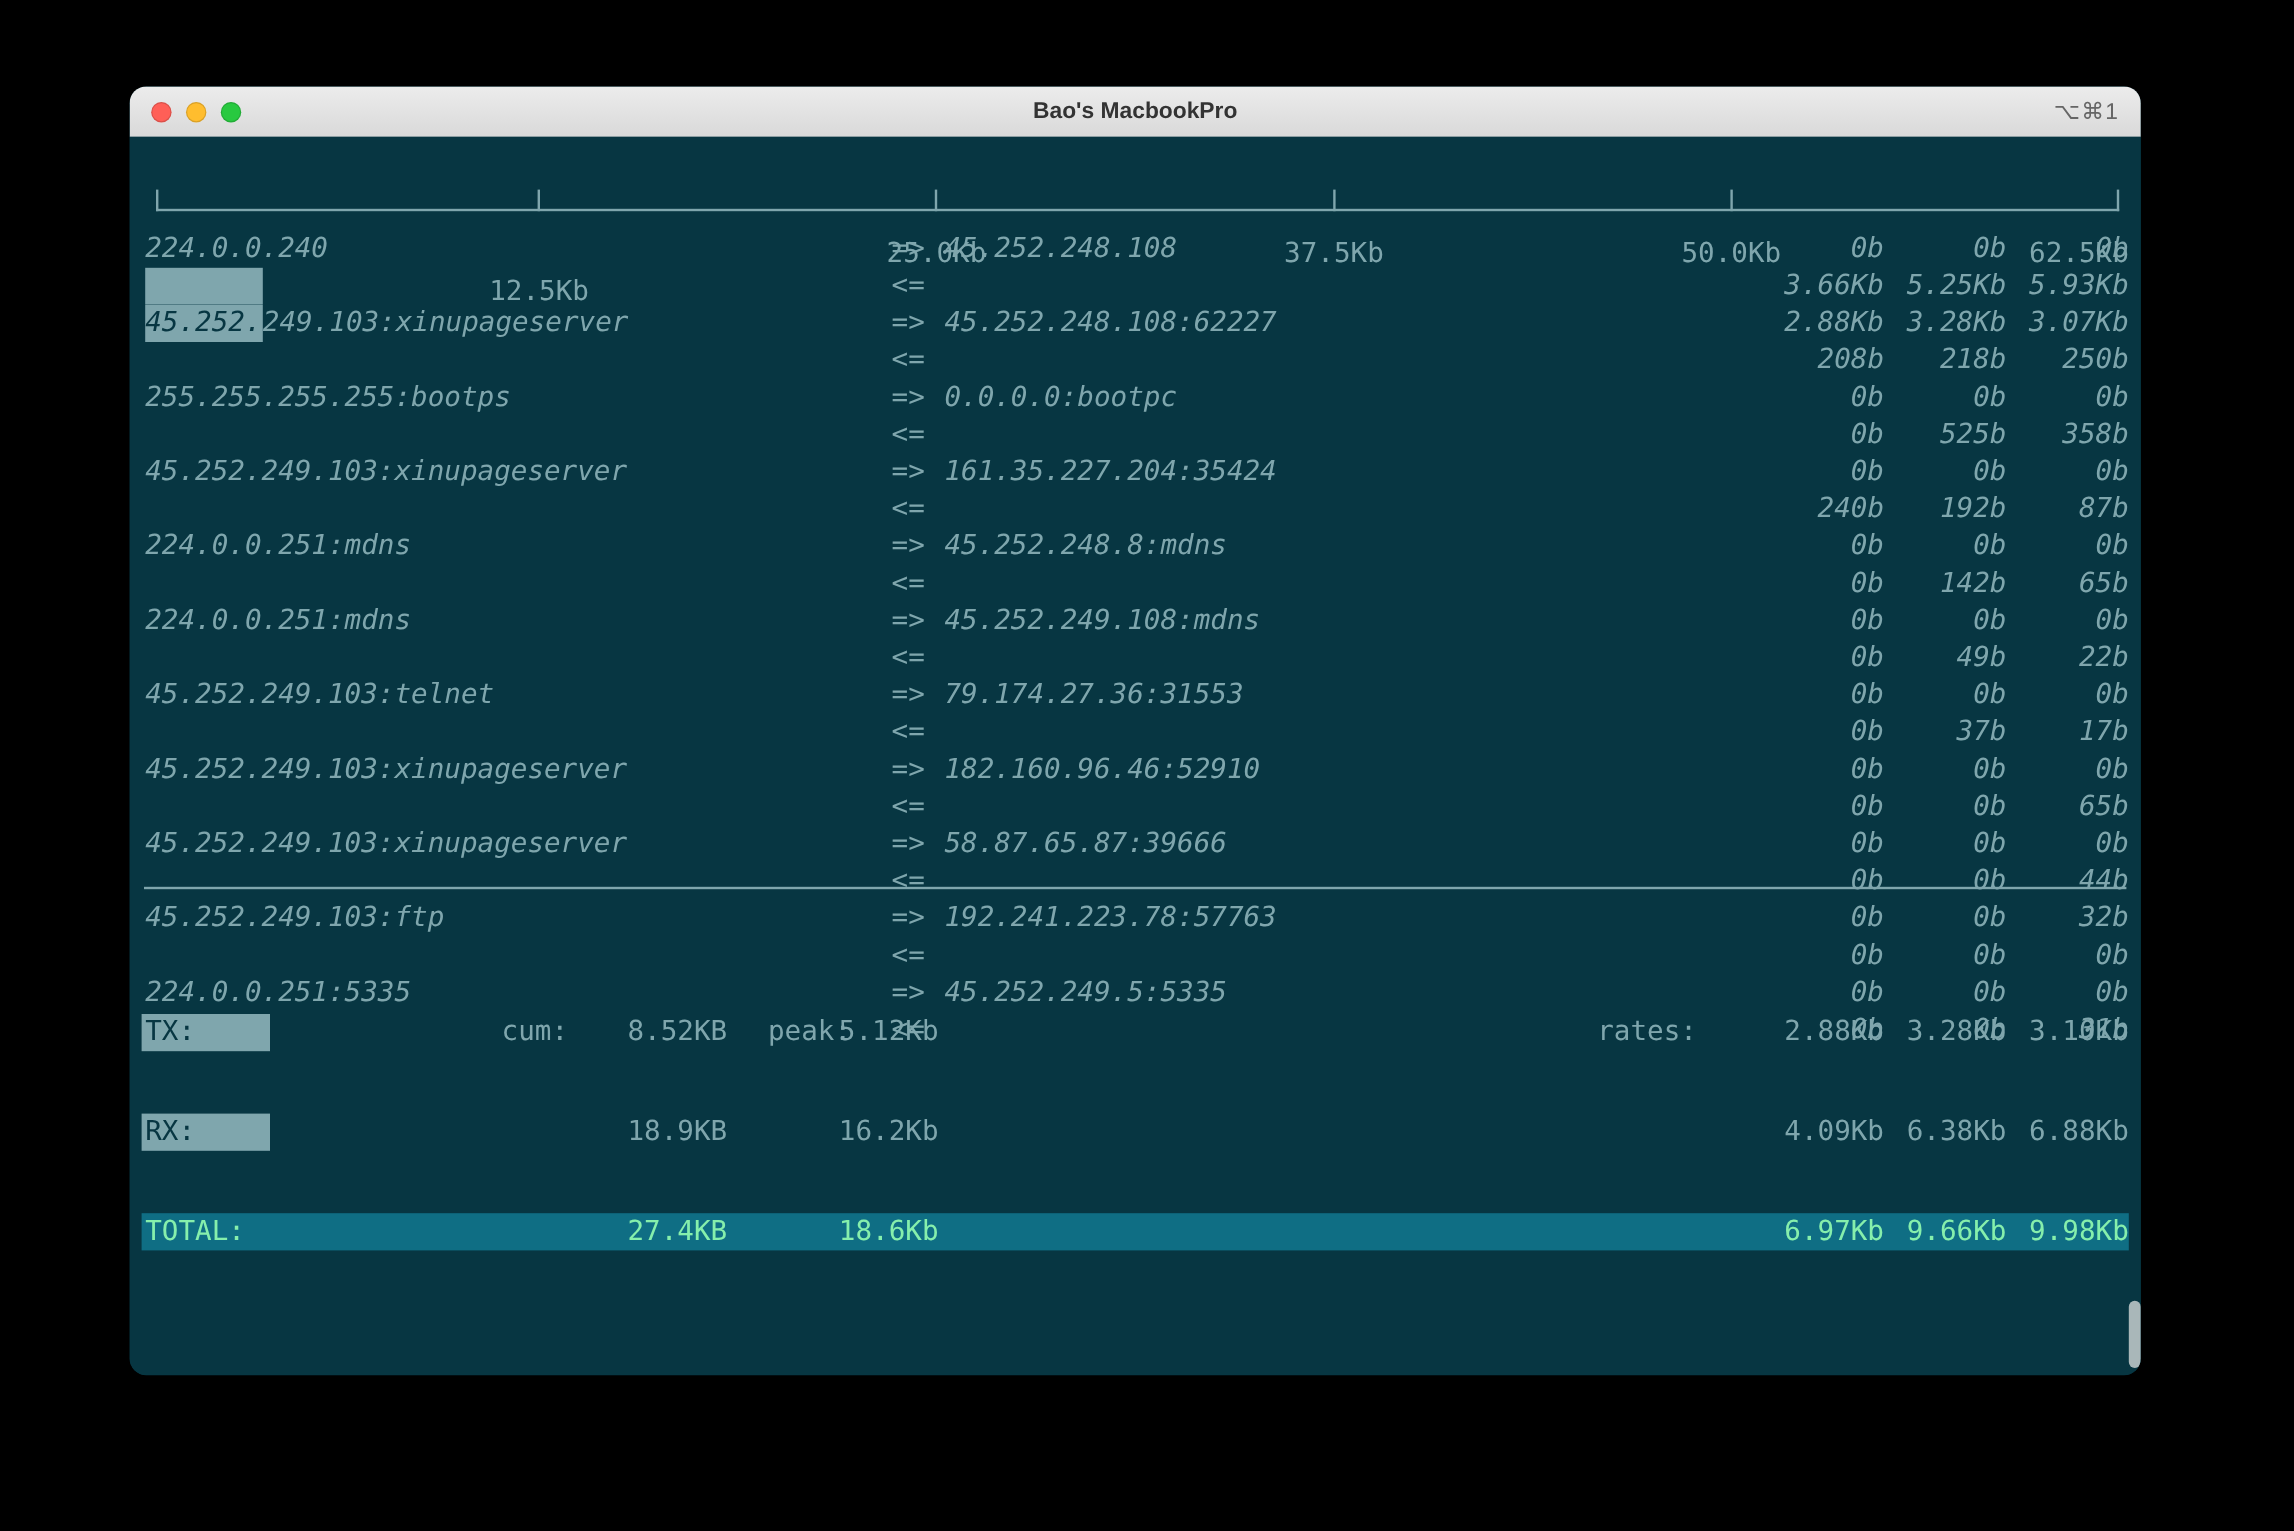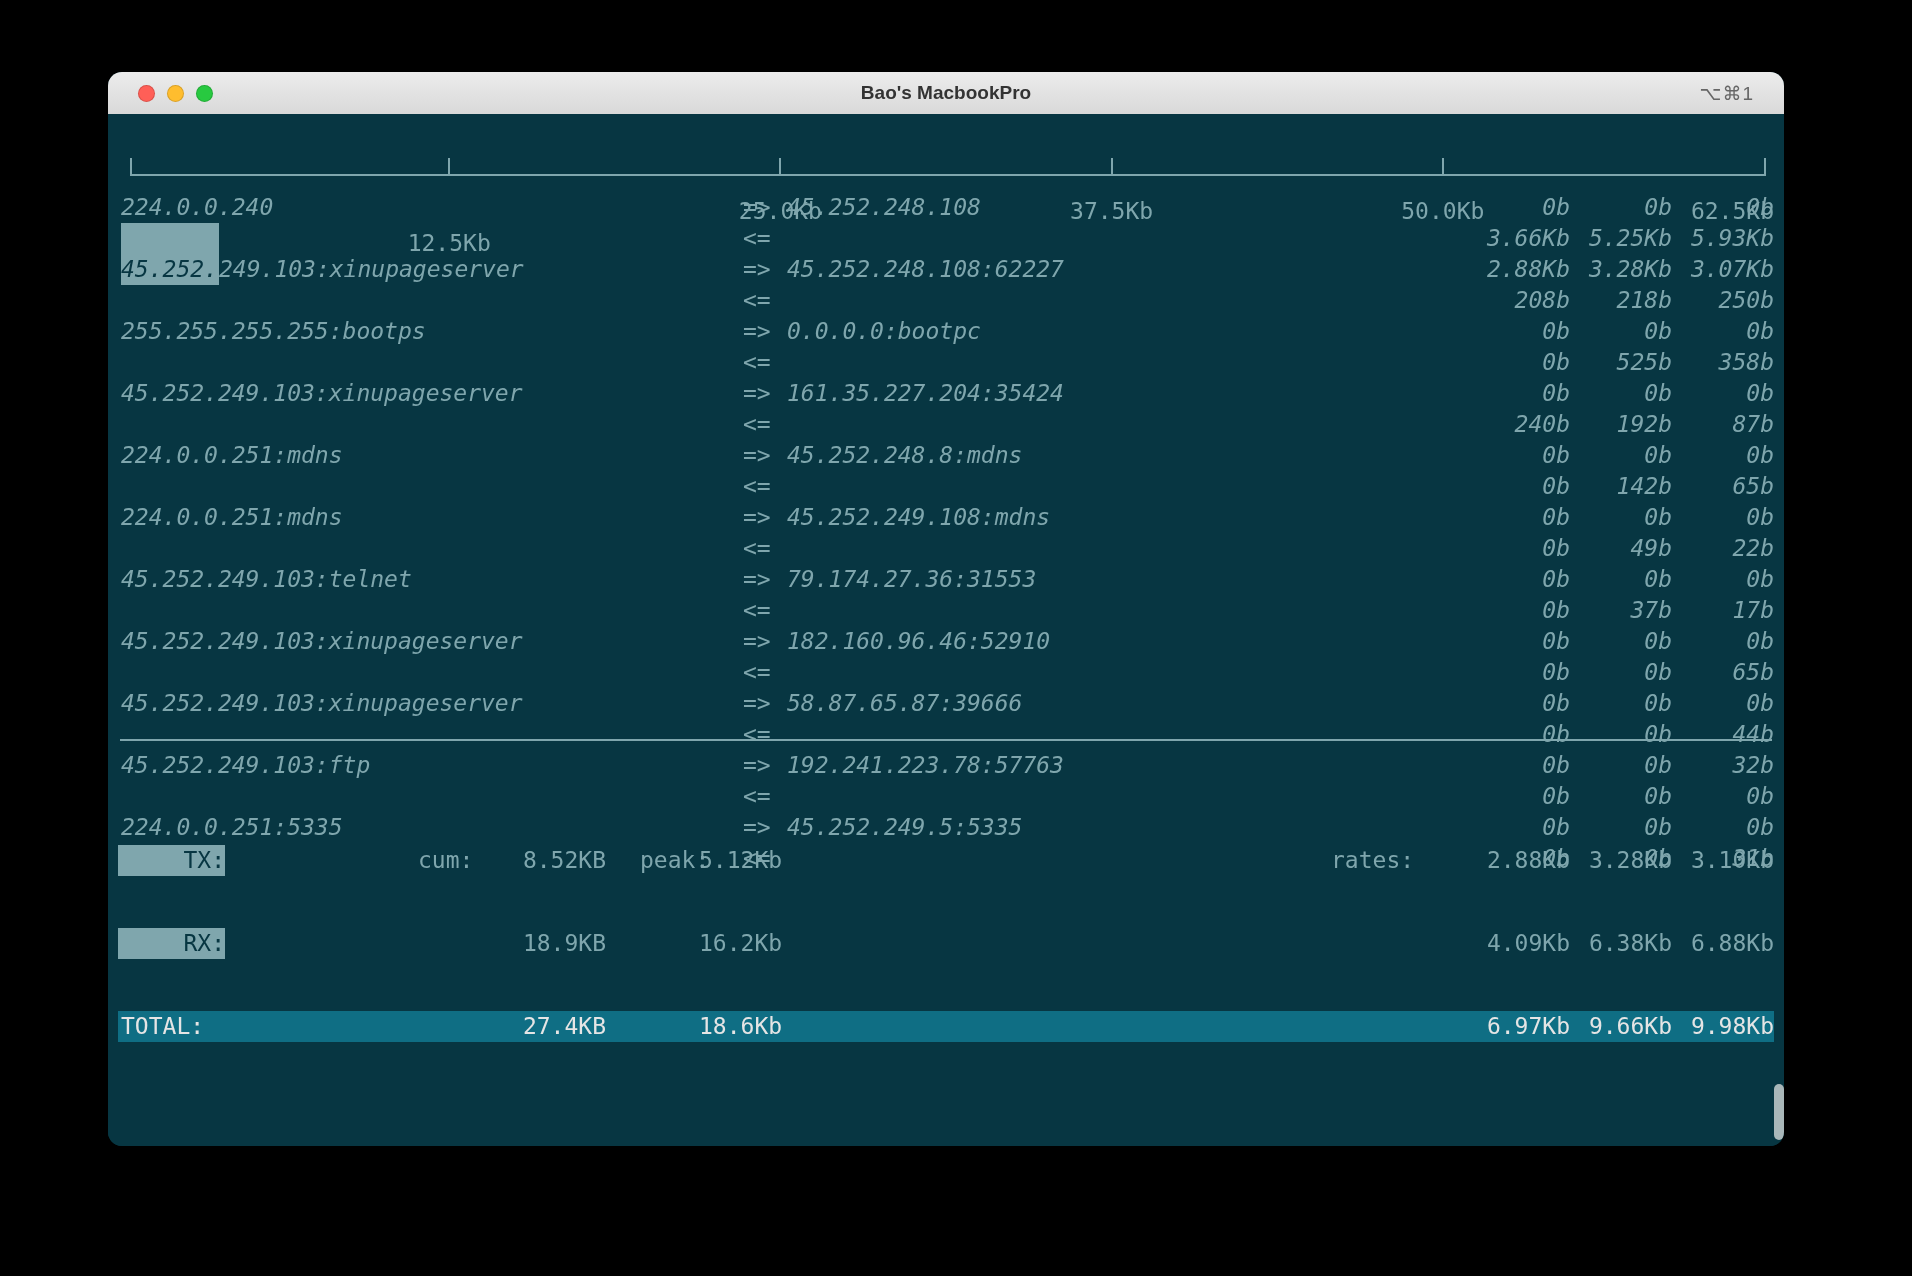--- a/index.html
+++ b/index.html
@@ -21,21 +21,21 @@
     border-radius: 14px;
     box-shadow: 0 30px 60px rgba(0,0,0,0.6), 0 0 0 1px rgba(0,0,0,0.3);
     overflow: hidden;
   }
   .titlebar {
     height: 42px;
     background: linear-gradient(#ececec, #d9d9d9);
     display: flex;
     align-items: center;
     position: relative;
-    padding: 0 30px;
+    padding: 0 18px;
   }
   .traffic-lights {
     display: flex;
     gap: 12px;
   }
   .tl {
     width: 17px;
     height: 17px;
     border-radius: 50%;
   }
@@ -138,30 +138,29 @@
   }
   .divider {
     height: 2px;
     background: #7fa6ad;
     margin: 0 2px;
   }
   .footer-rows .row { position: relative; }
   .footer-txrx {
     display: inline-block;
     padding-left: 3px;
-    text-align: right;
   }
   .footer-txrx.selbg {
     background: #7fa6ad;
     color: #073642;
     width: 104px;
   }
   .total-row {
     background: #0f6e84;
-    color: #e5e5e5;
+    color: #86efac;
   }
   .ftr-lbl-cum  { position:absolute; left:300px; }
   .ftr-val-cum  { position:absolute; left:378px; width:110px; text-align:right; }
   .ftr-lbl-peak { position:absolute; left:522px; }
   .ftr-val-peak { position:absolute; left:581px; width:120px; }
   .ftr-lbl-rates{ position:absolute; left:1213px; }
   .ftr-rates    { position:absolute; right:0; top:0; display:flex; }
   .scrollbar {
     position: absolute;
     right: 0;

